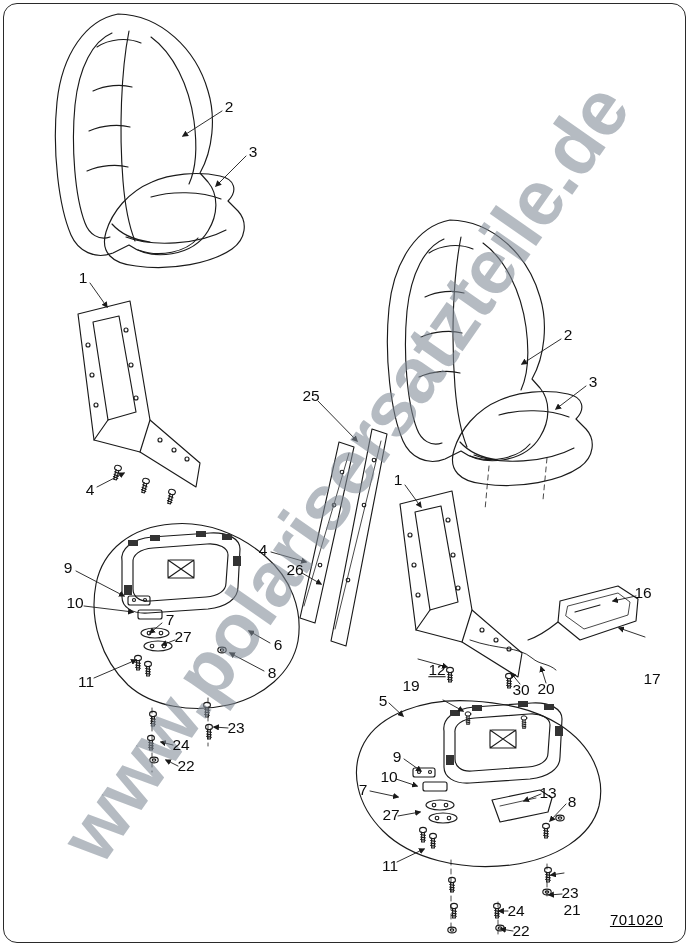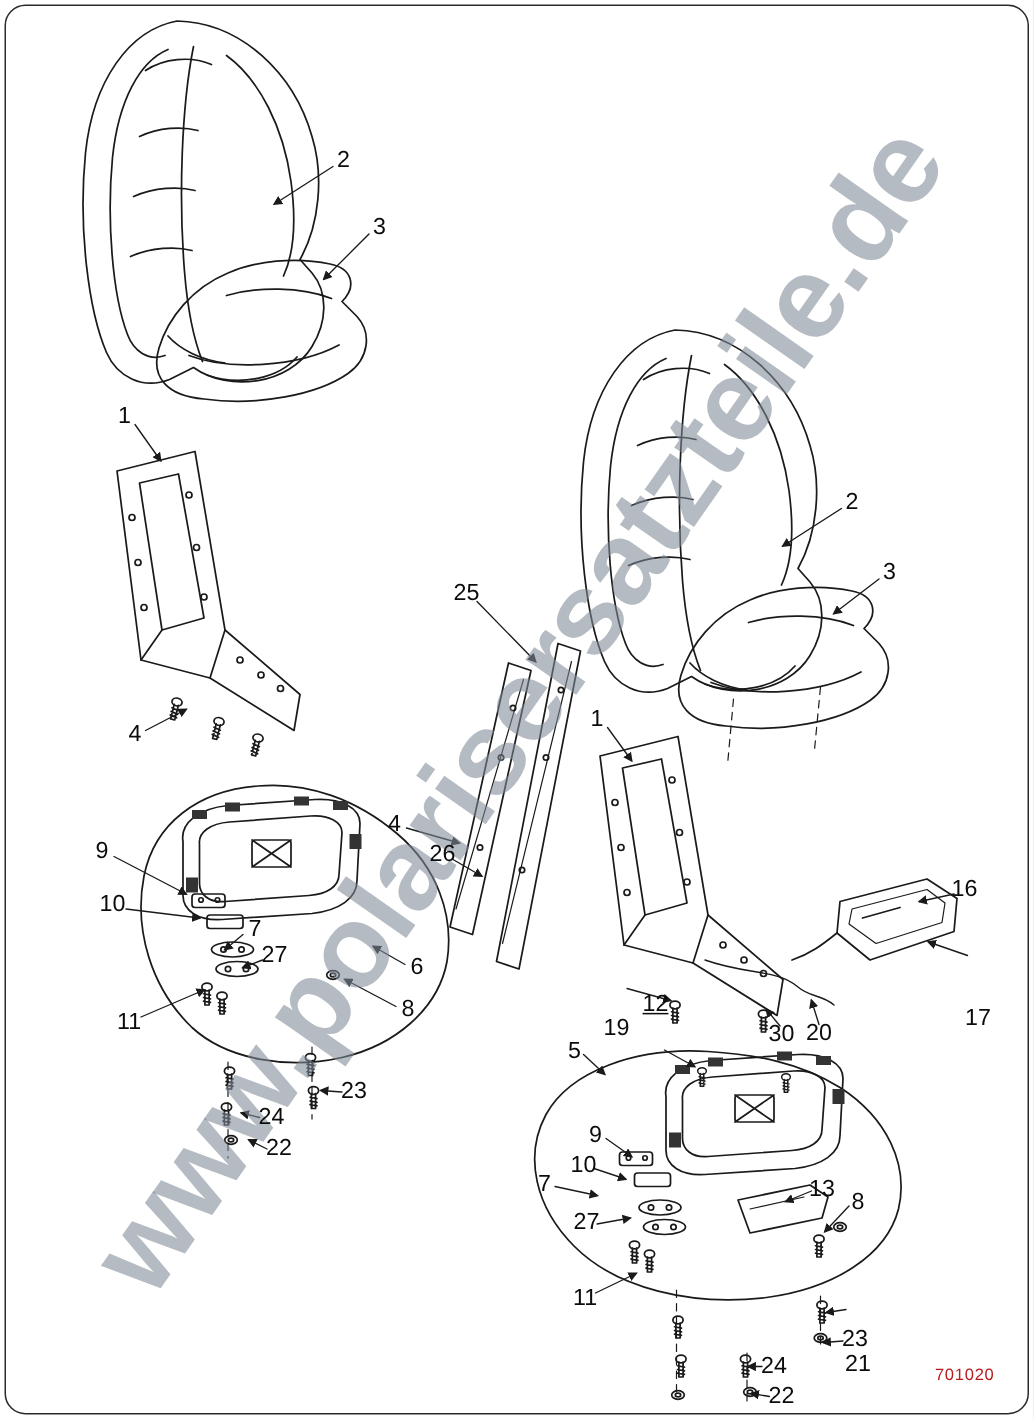--- a/index.html
+++ b/index.html
@@ -21,22 +21,23 @@
     pointer-events:none;user-select:none;
   }
   .callout{
     position:absolute;transform:translate(-50%,-50%);
     font-size:15.5px;color:#0c0c0c;line-height:1;
   }
   .copyright{
     position:absolute;left:138px;top:288px;font-size:15.5px;color:#0c0c0c;
   }
   .partnum{
-    position:absolute;right:26px;top:911px;font-size:11px;color:#b91c1c;
+    position:absolute;right:26px;top:911px;font-size:15px;color:#000000;
     letter-spacing:0.5px;
+    text-decoration:underline;
   }
 </style>
 </head>
 <body>
 
 <div class="page">
 
   <svg class="art" width="689" height="946" viewBox="0 0 689 946">
     <defs>
       <marker id="arrow" markerWidth="7" markerHeight="7" refX="5.5" refY="3.5" orient="auto">

